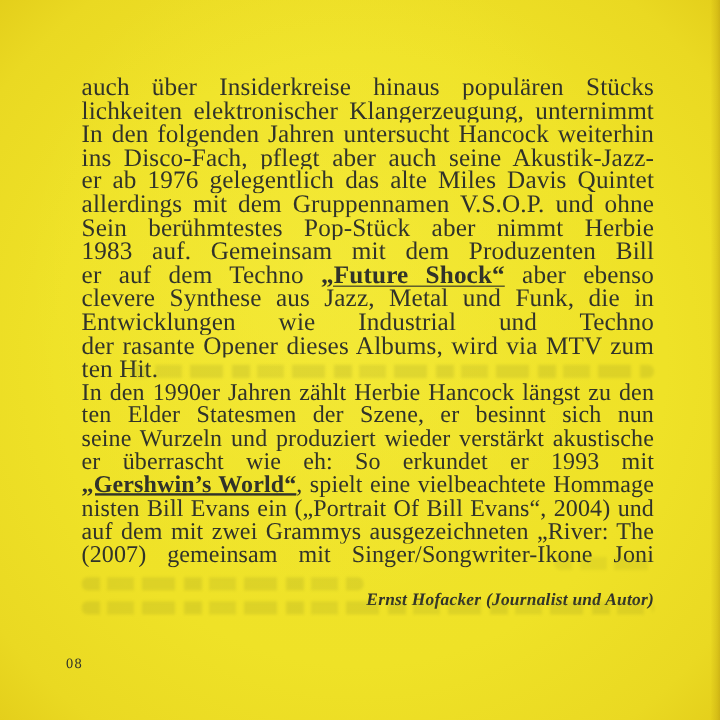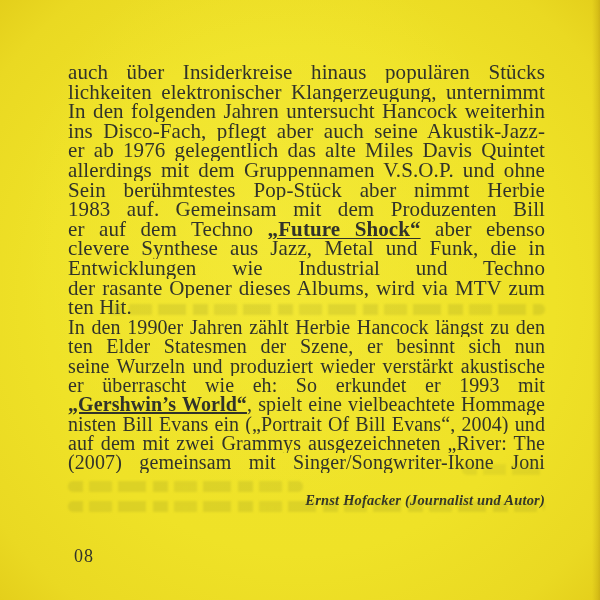--- a/index.html
+++ b/index.html
@@ -35,22 +35,22 @@
   .line.last{text-align-last:left;}
   .p0 .line{height:19.6px;line-height:19.6px;font-size:21px;}
   .p1 .line{height:19.4px;line-height:19.4px;font-size:20px;}
   .line b{font-weight:bold;text-decoration:underline;}
   .attribution{
     position:absolute;right:55px;top:492px;
     font-size:14.5px;font-weight:bold;font-style:italic;
     color:#31332A;letter-spacing:.2px;
   }
   .page-number{
-    position:absolute;left:74px;top:546px;
-    font-size:18px;color:#31332A;letter-spacing:1px;
+    position:absolute;left:55px;top:546px;
+    font-size:12px;color:#31332A;letter-spacing:1px;
   }
   
   .ghost{
     position:absolute;height:11px;border-radius:5px;
     filter:blur(1.3px);
     background:repeating-linear-gradient(90deg,
       rgba(125,128,32,.60) 0px,  rgba(125,128,32,.60) 15px,
       rgba(125,128,32,0)  15px,  rgba(125,128,32,0)  21px,
       rgba(125,128,32,.52) 21px, rgba(125,128,32,.52) 44px,
       rgba(125,128,32,0)  44px,  rgba(125,128,32,0)  50px,

